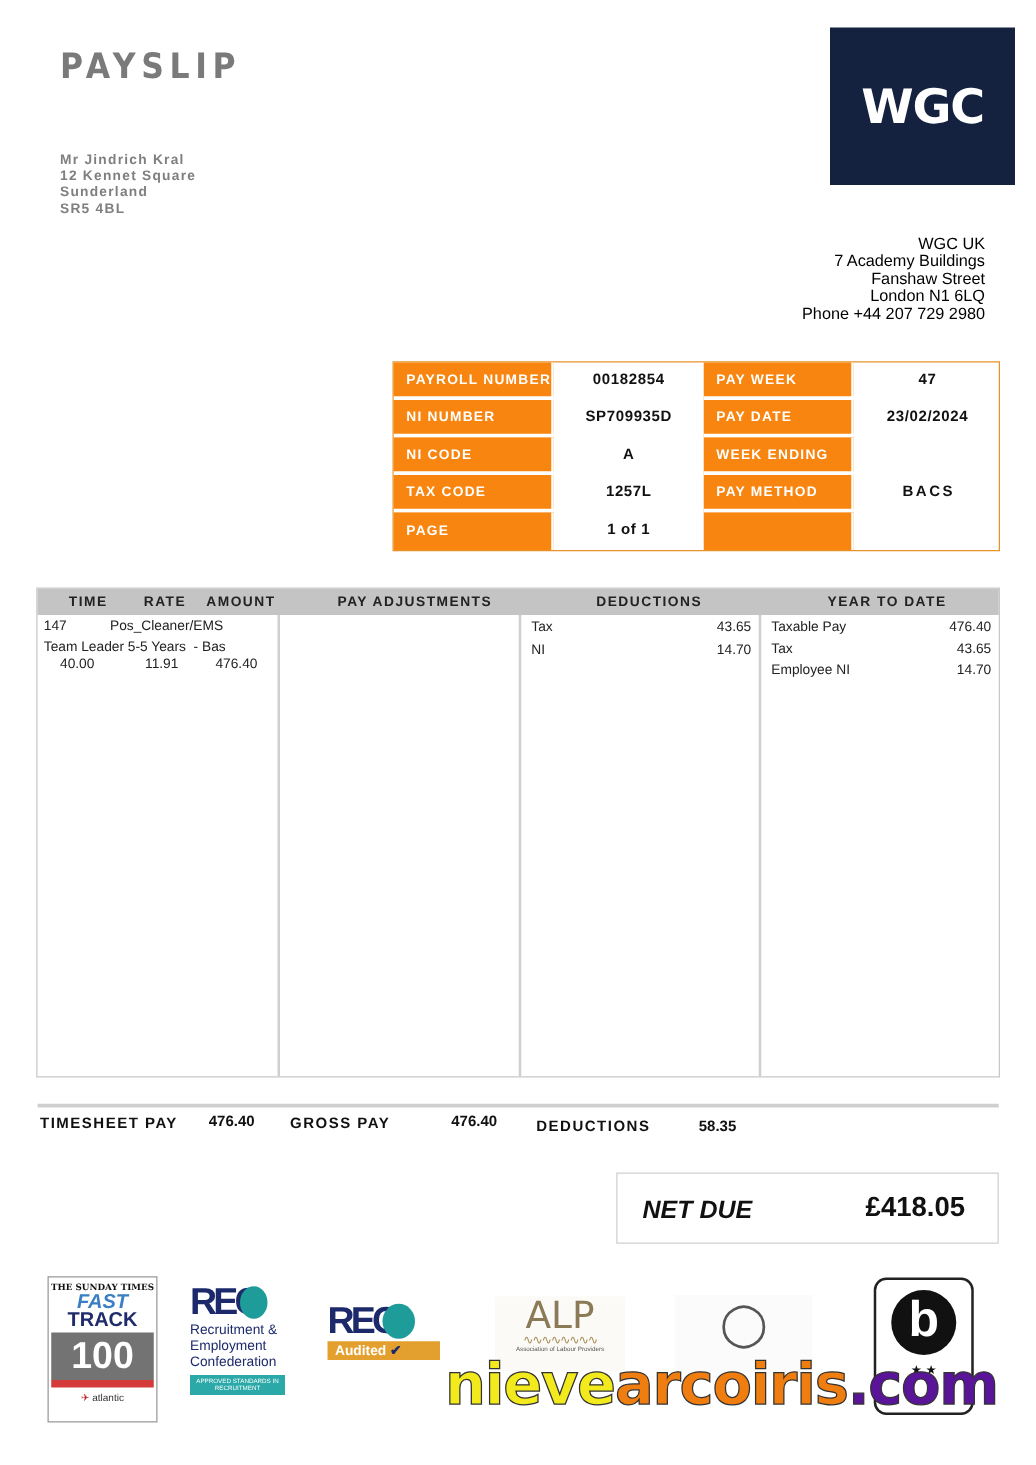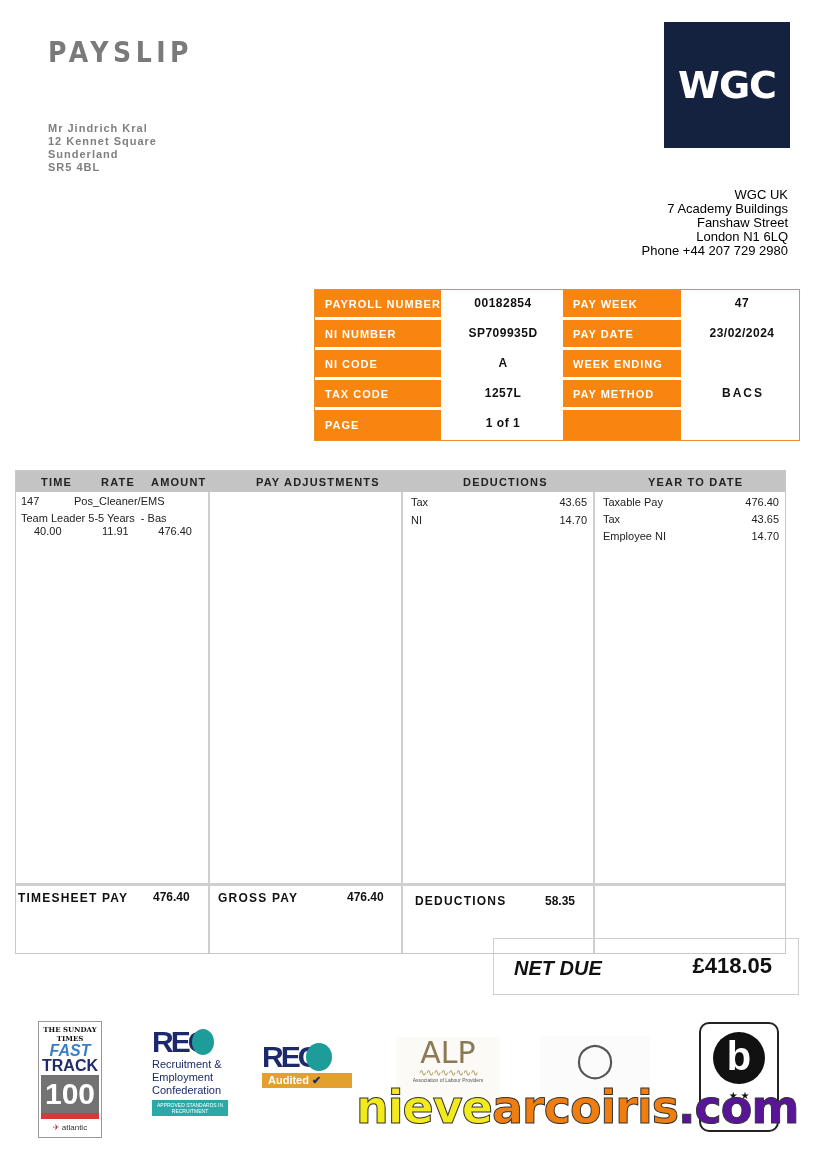--- a/index.html
+++ b/index.html
@@ -1,26 +1,26 @@
 <!DOCTYPE html>
 <html><head>
 <meta charset="utf-8">
 <style>
   * { box-sizing: border-box; margin: 0; padding: 0; }
   body { width: 829px; height: 1172px; background: #ffffff; position: relative; overflow: hidden; font-family: "Liberation Sans", sans-serif; color: #111; }
   .abs { position: absolute; }
   .title { left: 48px; top: 36px; font-size: 28px; font-weight: bold; letter-spacing: 5px; color: #7a7a7a; font-family: "DejaVu Sans", sans-serif; transform: scaleX(0.9); transform-origin: left; }
   .emp-addr { left: 48px; top: 122px; font-size: 11px; font-weight: bold; color: #7f7f7f; letter-spacing: 1px; line-height: 13px; }
-  .logo { left: 664px; top: 22px; width: 126px; height: 126px; background: #14213f; display: flex; align-items: center; justify-content: center; }
+  .logo { left: 664px; top: 22px; width: 148px; height: 126px; background: #14213f; display: flex; align-items: center; justify-content: center; }
   .logo span { color: #fff; font-size: 38px; font-weight: bold; letter-spacing: -1px; font-family: "DejaVu Sans", sans-serif; }
   .co-addr { right: 41px; top: 188px; text-align: right; font-size: 13px; line-height: 14px; color: #000000; }
   .info { left: 314px; top: 289px; width: 486px; height: 152px; border: 1px solid #e8922a; display: grid; grid-template-columns: 128px 120px 120px 118px; grid-template-rows: repeat(5, 1fr); }
   .info .lbl { background: #f7850f; color: #fff; font-weight: bold; font-size: 11px; letter-spacing: 1px; display: flex; align-items: center; padding-left: 10px; border-bottom: 3px solid #fff; border-right: 2px solid #fff; }
   .info .val { font-size: 12px; font-weight: bold; letter-spacing: 0.5px; padding: 6px 8px; color: #111; text-align: center; }
-  .grid { left: 15px; top: 470px; width: 771px; height: 484px; border: 1px solid #c8c8c8; }
+  .grid { left: 29px; top: 470px; width: 771px; height: 392px; border: 1px solid #c8c8c8; }
   .hdr { position: absolute; left: 0; top: 0; width: 100%; height: 21px; background: #c4c4c4; display: flex; }
   .hdr div { font-size: 11px; font-weight: bold; letter-spacing: 1.2px; color: #222; display: flex; align-items: center; }
   .col { position: absolute; top: 21px; bottom: 0; border-right: 2px solid #cfcfcf; }
   .cell-text { font-size: 11px; color: #222; }
   .totrow { position: absolute; left: 0; top: 412px; width: 100%; height: 3px; background: #cfcfcf; }
   .tot { position: absolute; top: 420px; font-size: 12px; font-weight: bold; letter-spacing: 1.2px; }
   .netbox { left: 493px; top: 938px; width: 306px; height: 57px; border: 1.5px solid #cfcfcf; }
   .netbox .l { position: absolute; left: 20px; top: 18px; font-size: 20px; font-weight: bold; font-style: italic; }
   .netbox .v { position: absolute; right: 26px; top: 14px; font-size: 22px; font-weight: bold; }
   .badge { position: absolute; }
@@ -118,21 +118,21 @@
   <div class="tot" style="left:331px;top:419px;letter-spacing:0;">476.40</div>
   <div class="tot" style="left:399px;top:423px;">DEDUCTIONS</div>
   <div class="tot" style="left:529px;top:423px;letter-spacing:0;">58.35</div>
 </div>
 
 <div class="abs netbox">
   <div class="l">NET DUE</div>
   <div class="v">£418.05</div>
 </div>
 
-<div class="badge" style="left:38px;top:1021px;width:64px;height:117px;border:1px solid #999;background:#fff;">
+<div class="badge" style="left:38px;top:1021px;width:88px;height:117px;border:1px solid #999;background:#fff;">
   <div style="font-family:'DejaVu Serif',serif;font-size:7px;font-weight:bold;text-align:center;margin-top:3px;">THE SUNDAY TIMES</div>
   <div style="font-size:16px;font-weight:bold;color:#3a7fc4;text-align:center;line-height:15px;font-style:italic;">FAST</div>
   <div style="font-size:16px;font-weight:bold;color:#1f2b6b;text-align:center;line-height:15px;">TRACK</div>
   <div style="background:#737373;height:38px;margin:2px 2px 0;position:relative;">
     <div style="color:#fff;font-size:30px;font-weight:bold;text-align:center;line-height:38px;">100</div>
   </div>
   <div style="background:#d43a3a;height:6px;margin:0 2px;"></div>
   <div style="font-size:8px;color:#333;text-align:center;margin-top:4px;"><span style="color:#c0282d;">✈</span> <span>atlantic</span></div>
 </div>
 

